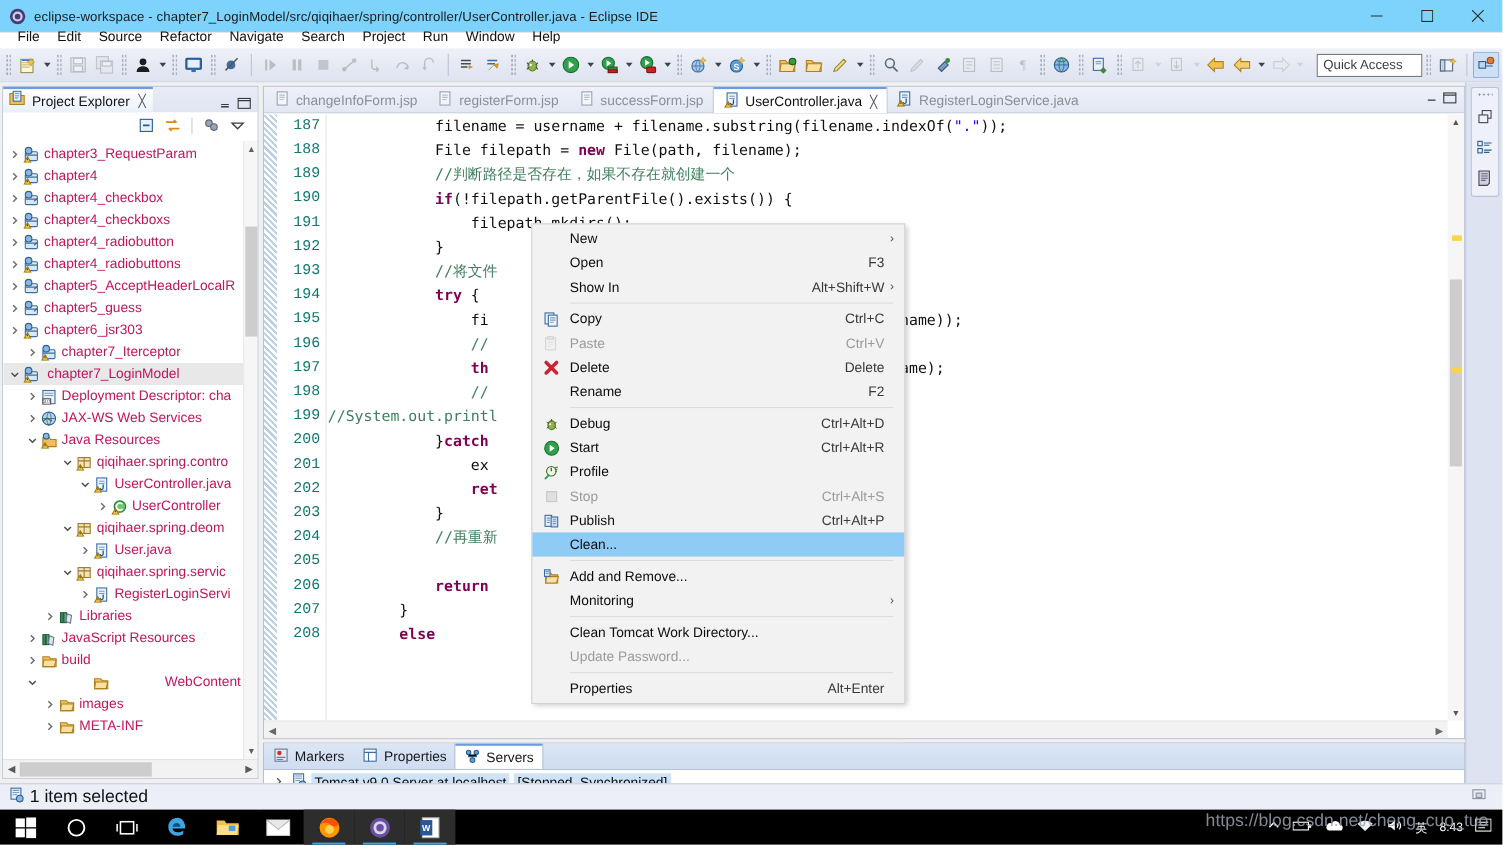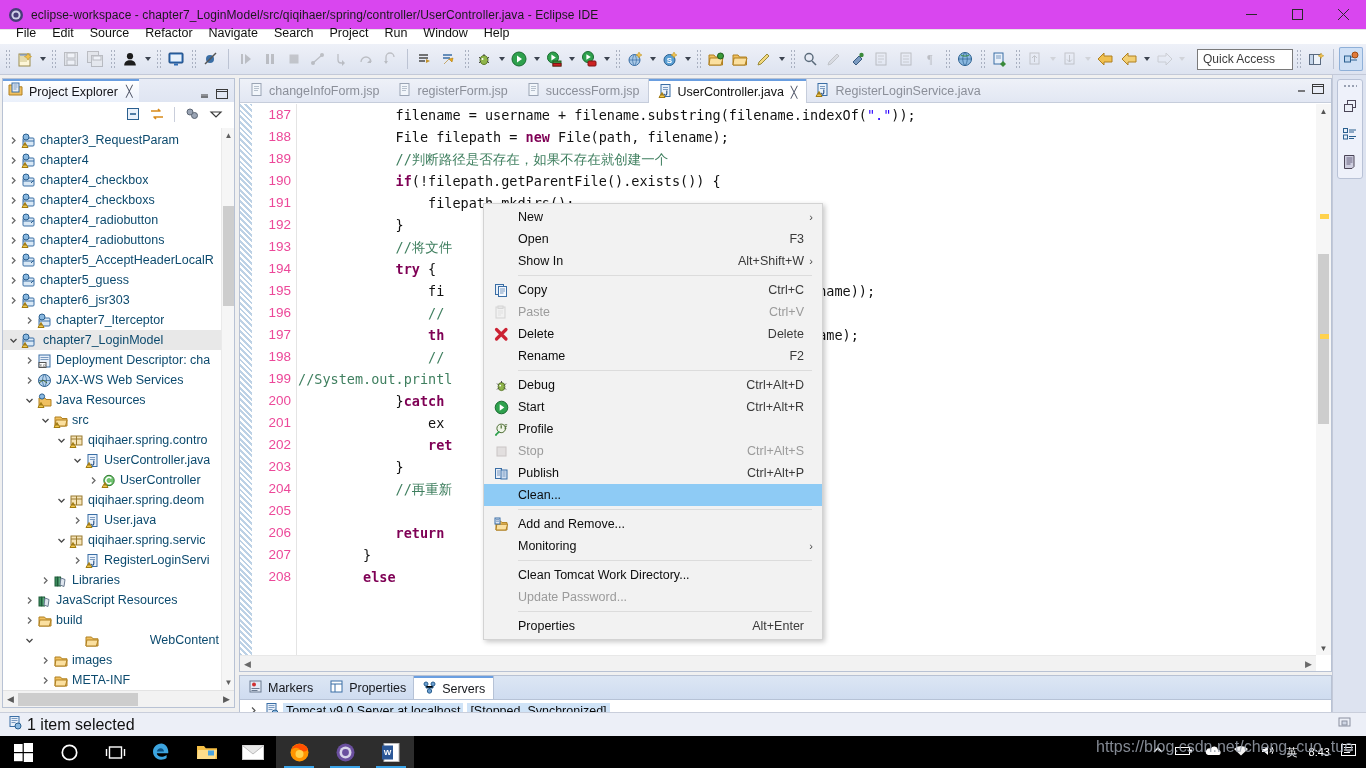--- a/index.html
+++ b/index.html
@@ -8,21 +8,21 @@
     font-family: "Liberation Sans", sans-serif;
     font-size: 12px;
     background: #ffffff;
     -webkit-font-smoothing: antialiased;
   }
   #app { position: relative; width: 1366px; height: 768px; }
 
   
   .titlebar {
     position: absolute; left: 0; top: 0; width: 1366px; height: 30px;
-    background: #d946ef; border-bottom: 1px solid #e6e6e6;
+    background: #7dd3fc; border-bottom: 1px solid #e6e6e6;
     display: flex; align-items: center;
   }
   .title-icon {
     width: 16px; height: 16px; margin-left: 8px; margin-right: 7px;
     flex: 0 0 auto; position: relative;
   }
   .title-icon svg { display: block; }
   .title-text { font-size: 12px; color: #1a1a1a; letter-spacing: 0.1px; }
   .win-btns { margin-left: auto; display: flex; height: 30px; }
   .win-btn {
@@ -106,21 +106,21 @@
   }
   .etb { width:20px;height:20px;display:flex;align-items:center;justify-content:center; }
   .etb-sep { width:1px;height:15px;background:#c9cedb;margin:0 3px; }
 
   .tree {
     position:absolute; left:0; top:49px; right:13px; bottom:17px;
     overflow:hidden; background:#fff; padding-top:2px;
   }
   .trow {
     height:20px; display:flex; align-items:center; white-space:nowrap;
-    font-size:12.5px; color:#0c4a6e; padding-right:2px;
+    font-size:12.5px; color:#be185d; padding-right:2px;
   }
   .trow.sel { background:#e8e8e8; }
   .trow .sel-box { background:#e8e8e8; padding:0 3px; border-radius:1px; }
   .twist {
     width:14px; flex:0 0 auto; display:flex; align-items:center; justify-content:center;
     color:#5a5a5a; font-size:10px;
   }
   .twist svg { display:block; }
   .ticon { width:17px; height:16px; flex:0 0 auto; margin-right:3px; display:flex; align-items:center; justify-content:center;}
   .tlabel { overflow:hidden; }
@@ -167,21 +167,21 @@
     position:absolute; left:0; top:0; width:12px; bottom:0;
     background-image: repeating-linear-gradient(45deg,#b9cfe4 0 2px,#ffffff 2px 4px);
     opacity:.95;
   }
   .gutter {
     position:absolute; left:12px; top:0; width:45px; bottom:0;
     background:#ffffff; border-right:1px solid #e4e4e4;
   }
   .lineno {
     height:22px; line-height:22px; text-align:right; padding-right:5px;
-    font-family:Liberation Sans, sans-serif; font-size:13.5px; color:#ec4899;
+    font-family:Liberation Mono, monospace; font-size:13.5px; color:#0f766e;
   }
   .codelines {
     position:absolute; left:58px; top:0; right:0; bottom:0; overflow:hidden;
   }
   .cline {
     height:22px; line-height:22px; white-space:pre;
     font-family:"DejaVu Sans Mono", monospace; font-size:13.5px; color:#111;
   }
   .kw { color:#7f0055; font-weight:bold; }
   .cm { color:#3f7f5f; }
@@ -945,36 +945,20 @@
             </span>
             <span class="ticon">
               <svg width="15" height="15" viewBox="0 0 15 15">
                 <path d="M2 5h6l1 1.5h5V13H2z" fill="#f0c060" stroke="#b08020"></path>
                 <circle cx="5" cy="3.5" r="2.6" fill="#8ab8e0" stroke="#2a5f8f"></circle>
                 <path d="M4 9.5l3 5H1z" fill="#f2c84b" stroke="#a07a10"></path>
                 <path d="M4 11v1.6" stroke="#5a3a00" stroke-width=".9"></path>
               </svg>
             </span>
             <span class="tlabel">Java Resources</span>
-          </div>
-          <div class="trow" style="padding-left: 35px;">
-            <span class="twist">
-              <svg width="9" height="9" viewBox="0 0 9 9">
-                <path d="M1.5 3L4.5 6L7.5 3" fill="none" stroke="#4a4a4a" stroke-width="1.3"></path>
-              </svg>
-            </span>
-            <span class="ticon">
-              <svg width="15" height="15" viewBox="0 0 15 15">
-                <path d="M2 4h6l1 1.5h5V13H2z" fill="#f0c060" stroke="#b08020"></path>
-                <path d="M3 7h11l-1.5 6H2z" fill="#fbe0a0" stroke="#b08020"></path>
-                <path d="M4 9.5l3 5H1z" fill="#f2c84b" stroke="#a07a10"></path>
-                <path d="M4 11v1.6" stroke="#5a3a00" stroke-width=".9"></path>
-              </svg>
-            </span>
-            <span class="tlabel">src</span>
           </div>
           <div class="trow" style="padding-left: 51px;">
             <span class="twist">
               <svg width="9" height="9" viewBox="0 0 9 9">
                 <path d="M1.5 3L4.5 6L7.5 3" fill="none" stroke="#4a4a4a" stroke-width="1.3"></path>
               </svg>
             </span>
             <span class="ticon">
               <svg width="15" height="15" viewBox="0 0 15 15">
                 <rect x="2" y="3" width="11" height="9" fill="#f5e4b8" stroke="#9a7b30"></rect>

